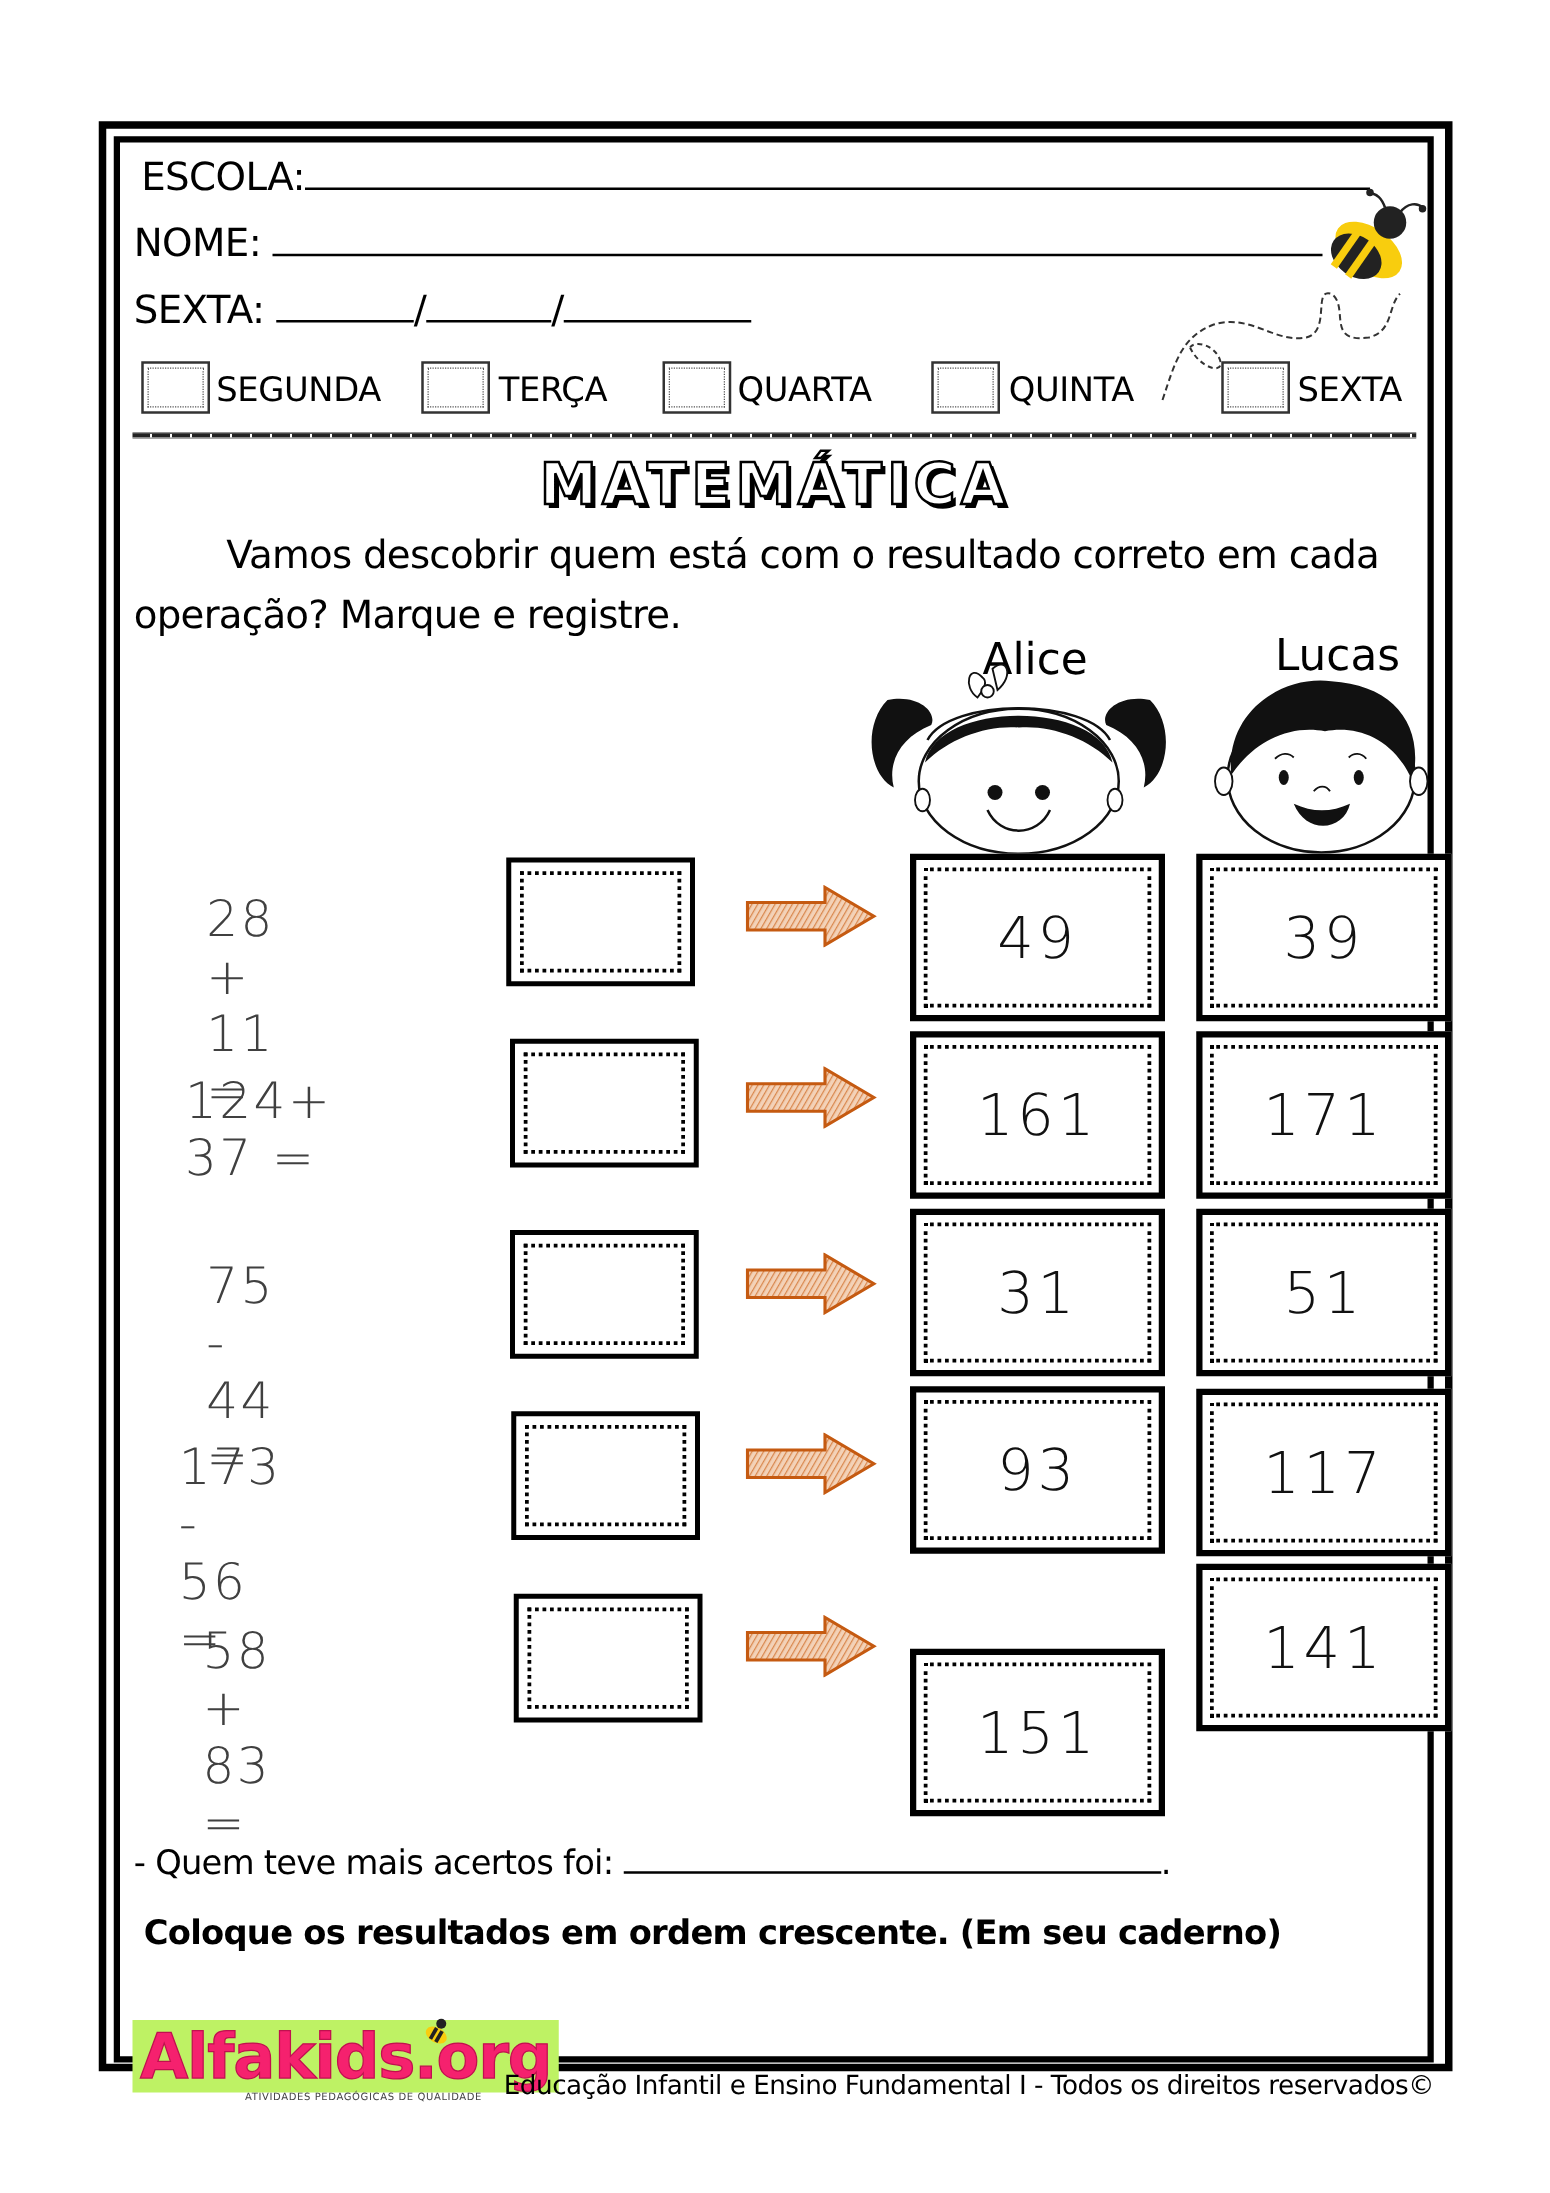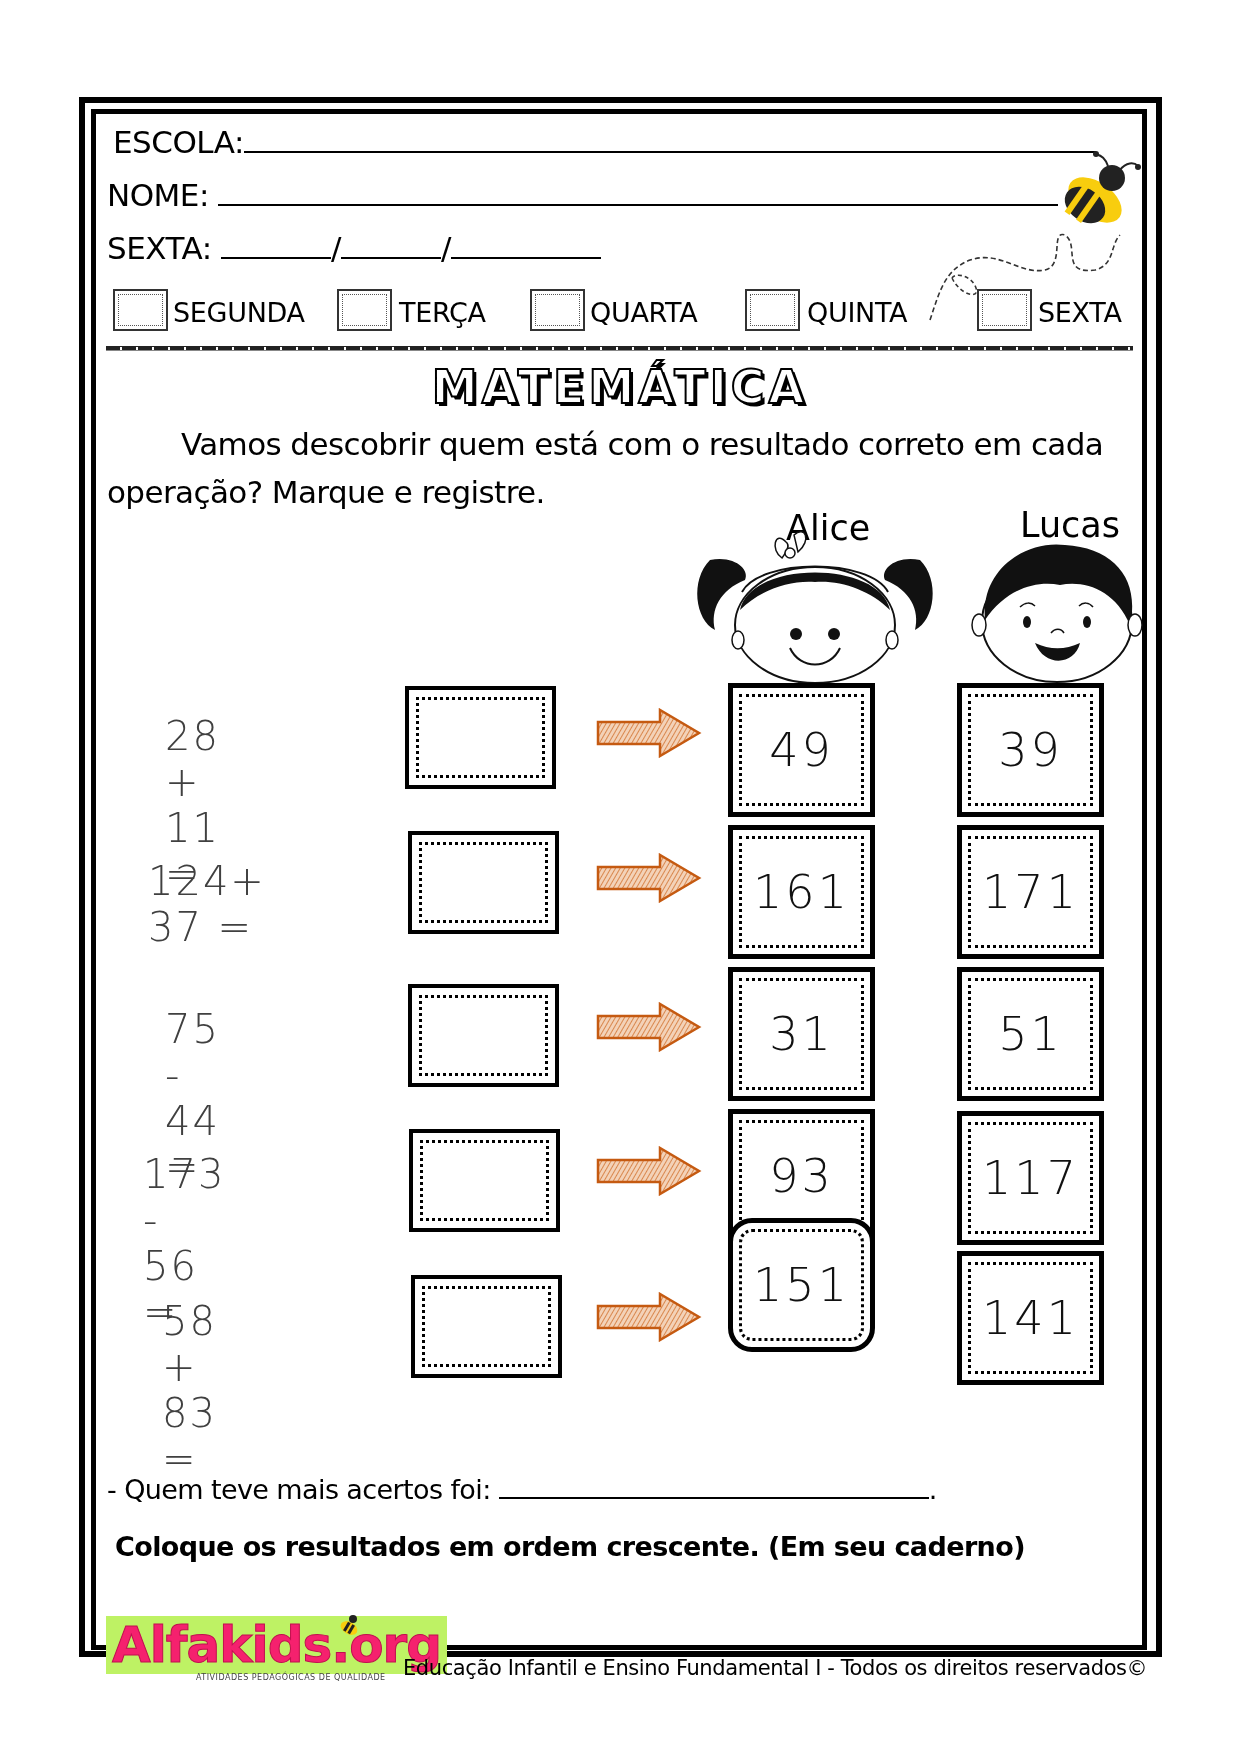--- a/index.html
+++ b/index.html
@@ -17,21 +17,21 @@
          background:repeating-linear-gradient(90deg,#222 0 14px,#fff 14px 16px);
          border-top:1px solid #222; border-bottom:1px solid #888; box-sizing:border-box; }
   .title { left:0; width:1240px; top:360px; text-align:center; font-size:46px; font-weight:bold;
            font-family:"DejaVu Sans", sans-serif; color:#fff; -webkit-text-stroke:2px #000;
            text-shadow:3px 3px 0 #000; letter-spacing:4px; }
   .para { font-size:31px; line-height:48px; font-family:"DejaVu Sans", sans-serif; letter-spacing:-0.6px; }
   .name-label { font-size:35px; font-family:"DejaVu Sans", sans-serif; }
   .eq { font-size:40px; font-family:"DejaVu Sans", sans-serif; font-weight:200; letter-spacing:2px; color:#404040; }
   .empty-box { width:151px; height:103px; border:4px solid #000; box-sizing:border-box;
                outline:3px dotted #000; outline-offset:-14px; background:#fff; }
-  .ans-box { width:147px; height:134px; border:5px solid #000; box-sizing:border-box; background:#fff;
+  .ans-box { width:204px; height:134px; border:5px solid #000; box-sizing:border-box; background:#fff;
              outline:3px dotted #000; outline-offset:-14px; display:flex; align-items:center; justify-content:center;
              font-size:46px; font-family:"DejaVu Sans", sans-serif; font-weight:200; letter-spacing:3px; color:#111; }
   .bottom-text { font-size:27px; font-family:"DejaVu Sans", sans-serif; letter-spacing:-0.6px; }
   .logo { left:106px; top:1616px; font-size:50px; font-weight:bold; color:#f5216e;
           font-family:"DejaVu Sans", sans-serif; letter-spacing:-1px; -webkit-text-stroke:1px #c0104f;
           background:#bef264; padding:0 6px; }
   .logo-sub { left:196px; top:1673px; font-size:8px; color:#444; letter-spacing:0.5px; font-family:"DejaVu Sans", sans-serif; }
   .footer { left:403px; top:1656px; font-size:21px; font-family:"DejaVu Sans", sans-serif; letter-spacing:-0.4px; }
 </style>
 </head>
@@ -152,21 +152,21 @@
     <path d="M2 14 H64 V2 L103 25 L64 48 V36 H2 Z" fill="url(#hatch)" stroke="#c55a11" stroke-width="2.5"></path>
   </svg>
   <div class="abs ans-box" style="left:728px; top:1109px;">93</div>
   <div class="abs ans-box" style="left:957px; top:1111px;">117</div>
 
   <div class="abs eq" style="left:162px; top:1298px;">58 + 83 =</div>
   <div class="abs empty-box" style="left:411px; top:1275px;"></div>
   <svg class="abs" style="left:596px; top:1292px;" width="106" height="50" viewBox="0 0 106 50">
     <path d="M2 14 H64 V2 L103 25 L64 48 V36 H2 Z" fill="url(#hatch)" stroke="#c55a11" stroke-width="2.5"></path>
   </svg>
-  <div class="abs ans-box" style="left:728px; top:1218px;border-radius:24px;">151</div>
+  <div class="abs ans-box" style="left:728px; top:1319px;">151</div>
   <div class="abs ans-box" style="left:957px; top:1251px;">141</div>
 </div>
 
 <div class="abs bottom-text" style="left:107px; top:1467px;">
   <span>- Quem teve mais acertos foi:</span>&nbsp;<span class="blank-line" style="width:430px; height:30px;"></span><span>.</span>
 </div>
 <div class="abs bottom-text" style="left:115px; top:1531px;font-weight:bold;">Coloque os resultados em ordem crescente. (Em seu caderno)</div>
 
 <div class="abs logo">Alfakids.org</div>
 <svg class="abs" style="left:335px; top:1610px;" width="30" height="30" viewBox="0 0 30 30">

